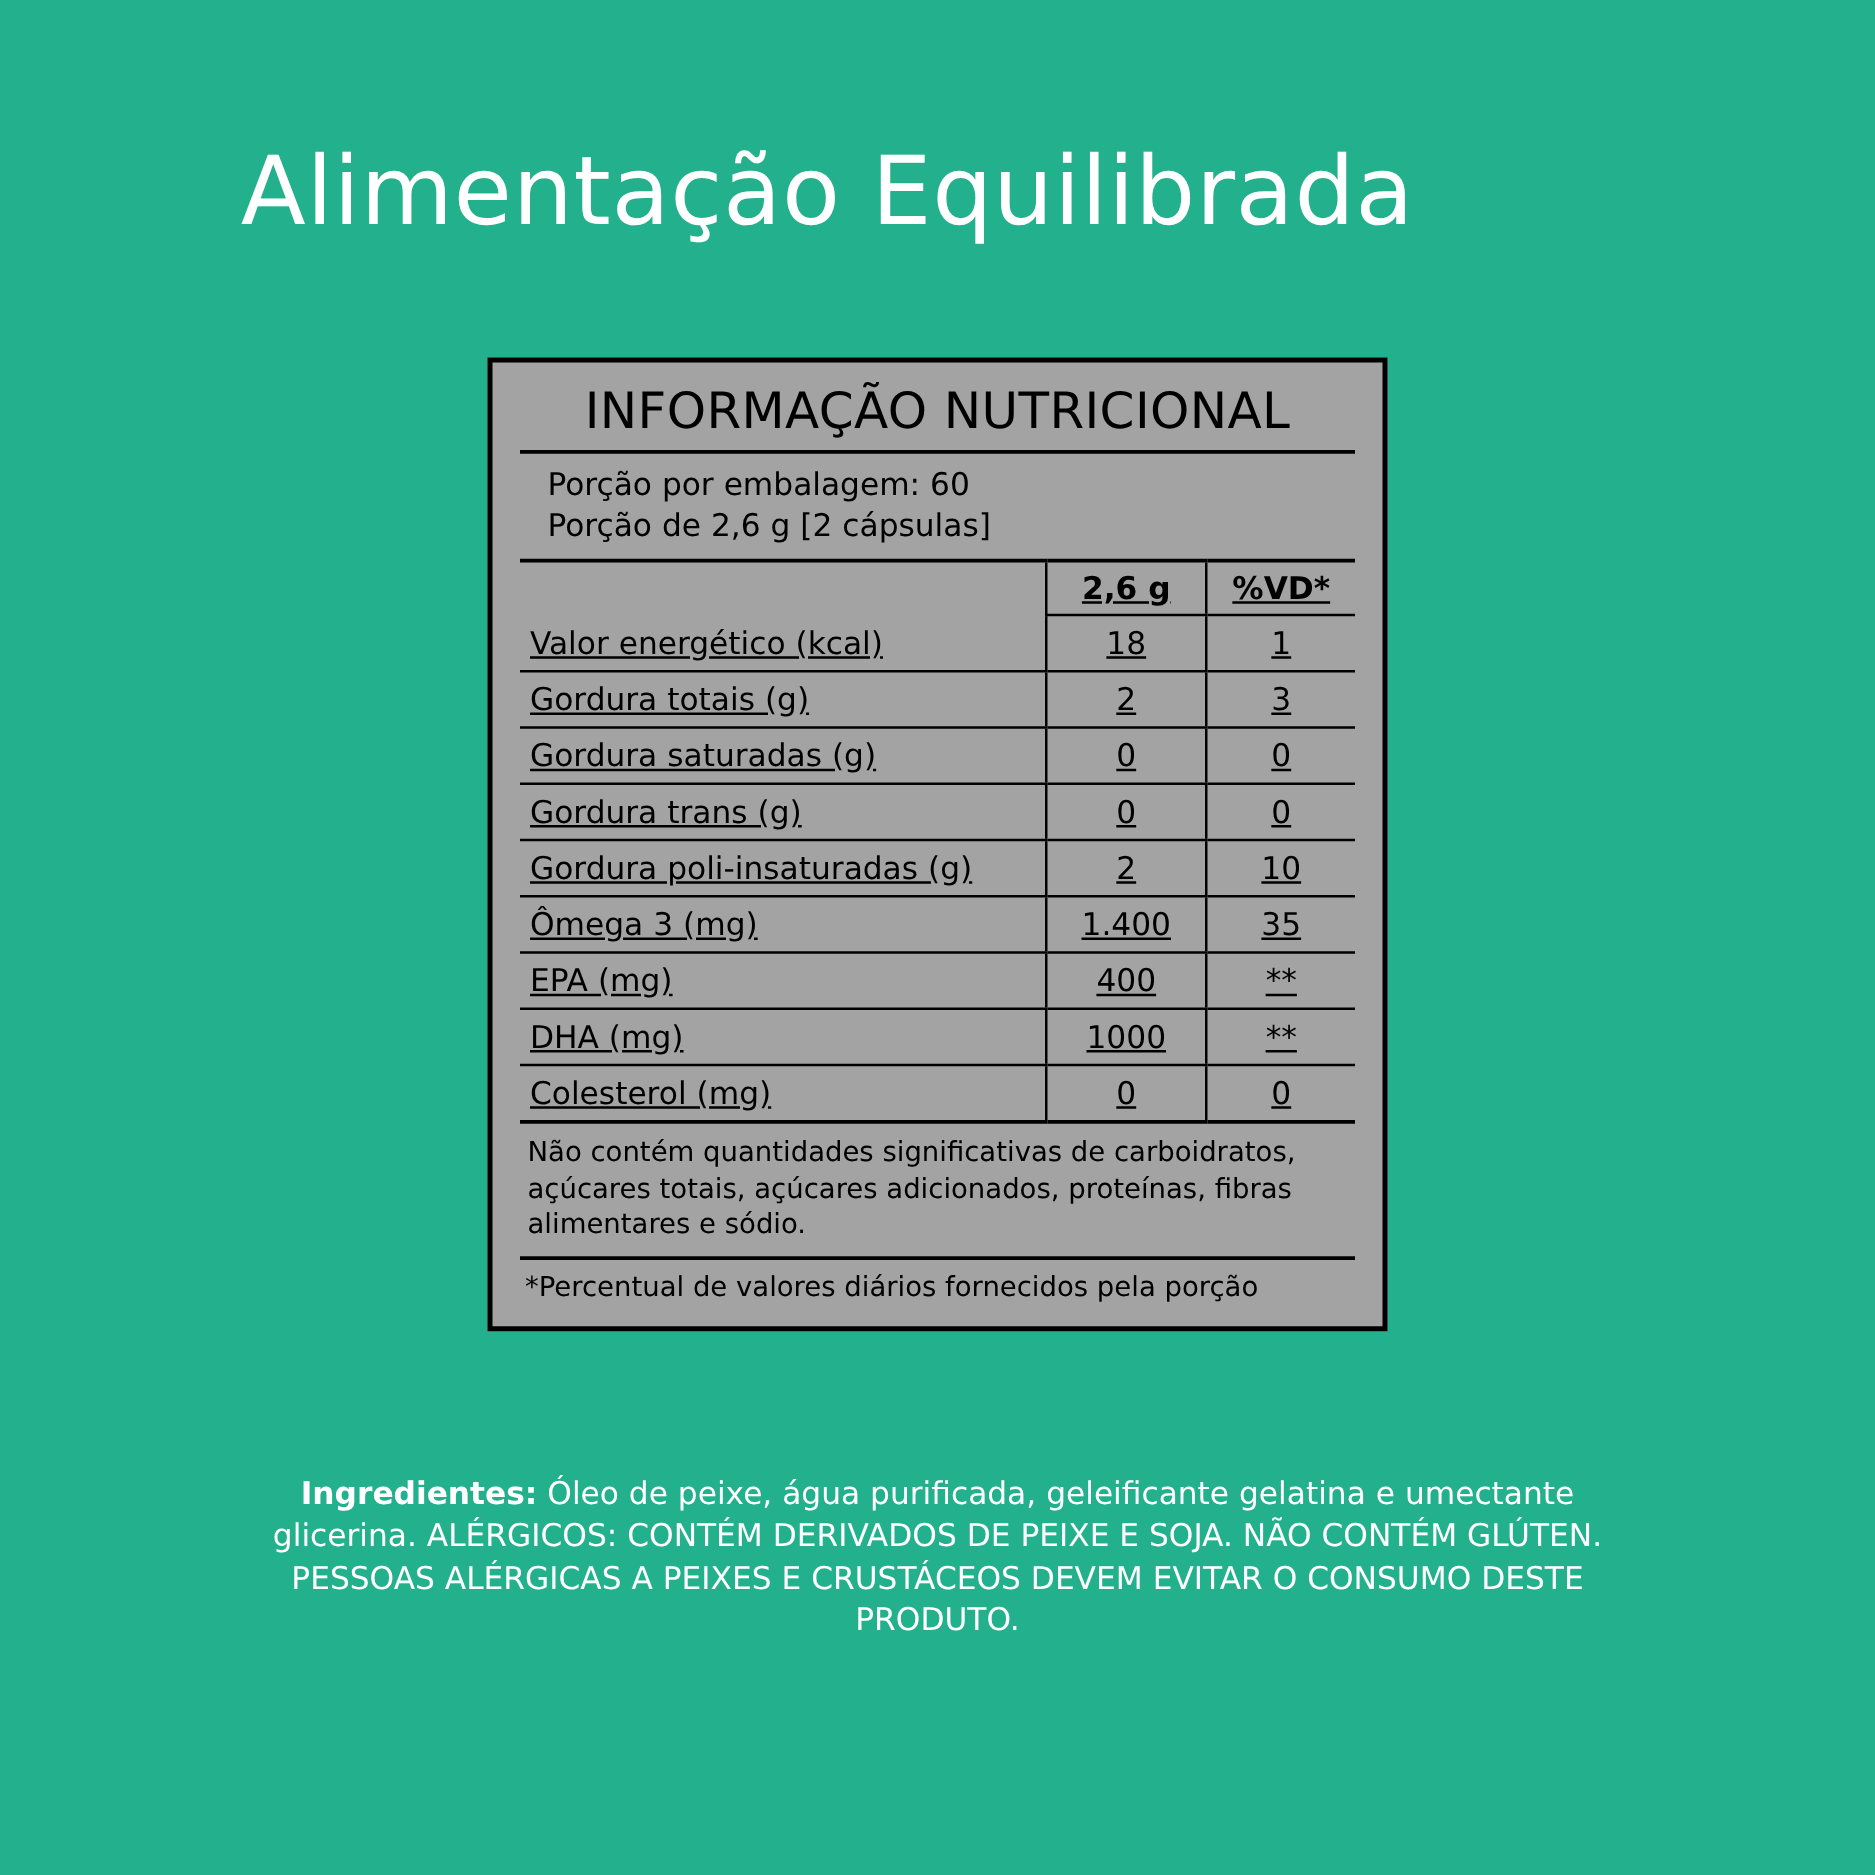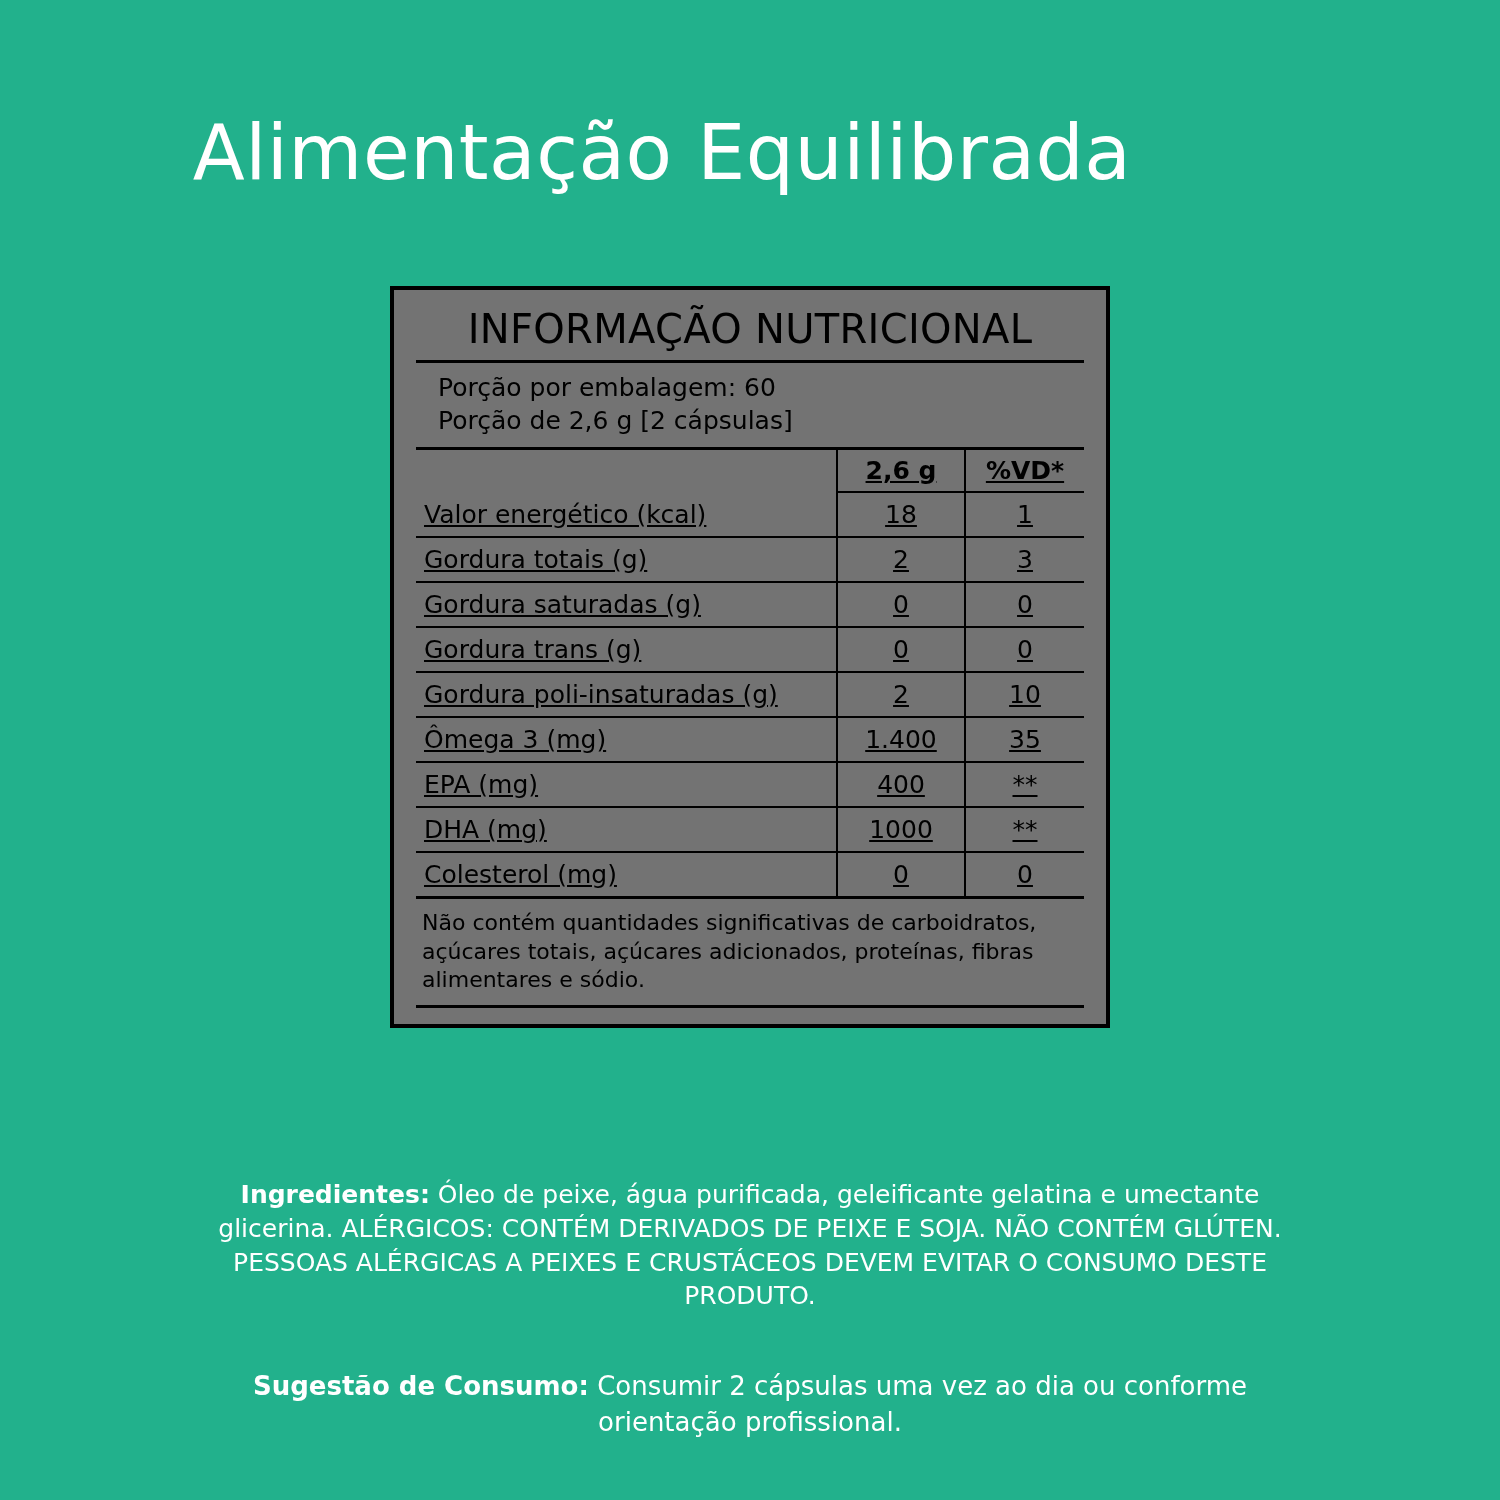--- a/index.html
+++ b/index.html
@@ -33,21 +33,21 @@
     letter-spacing: 0.5px;
     font-family: "DejaVu Sans", sans-serif;
   }
 
   
   .panel {
     position: absolute;
     top: 286px;
     left: 390px;
     width: 720px;
-    background: #737373;
+    background: #a3a3a3;
     border: 4px solid #000000;
     box-sizing: border-box;
     padding: 14px 22px 16px 22px;
     color: #000000;
     font-family: "DejaVu Sans", sans-serif;
   }
   .panel-title {
     font-size: 40px;
     text-align: center;
     letter-spacing: 0.3px;
@@ -212,24 +212,22 @@
         </tr>
         <tr>
           <td class="name">Colesterol (mg)</td>
           <td class="val">0</td>
           <td class="vd">0</td>
         </tr>
       </tbody>
     </table>
 
     <div class="note">Não contém quantidades significativas de carboidratos, açúcares totais, açúcares adicionados, proteínas, fibras alimentares e sódio.</div>
+    <div class="footnote">*Percentual de valores diários fornecidos pela porção</div>
 
   </div>
 
   <div class="ingredients">
     <b>Ingredientes:</b><span> Óleo de peixe, água purificada, geleificante gelatina e umectante glicerina. ALÉRGICOS: CONTÉM DERIVADOS DE PEIXE E SOJA. NÃO CONTÉM GLÚTEN. PESSOAS ALÉRGICAS A PEIXES E CRUSTÁCEOS DEVEM EVITAR O CONSUMO DESTE PRODUTO.</span>
   </div>
 
-  <div class="usage">
-    <b>Sugestão de Consumo:</b><span> Consumir 2 cápsulas uma vez ao dia ou conforme orientação profissional.</span>
-  </div>
 
 </div>
 
 </body></html>

